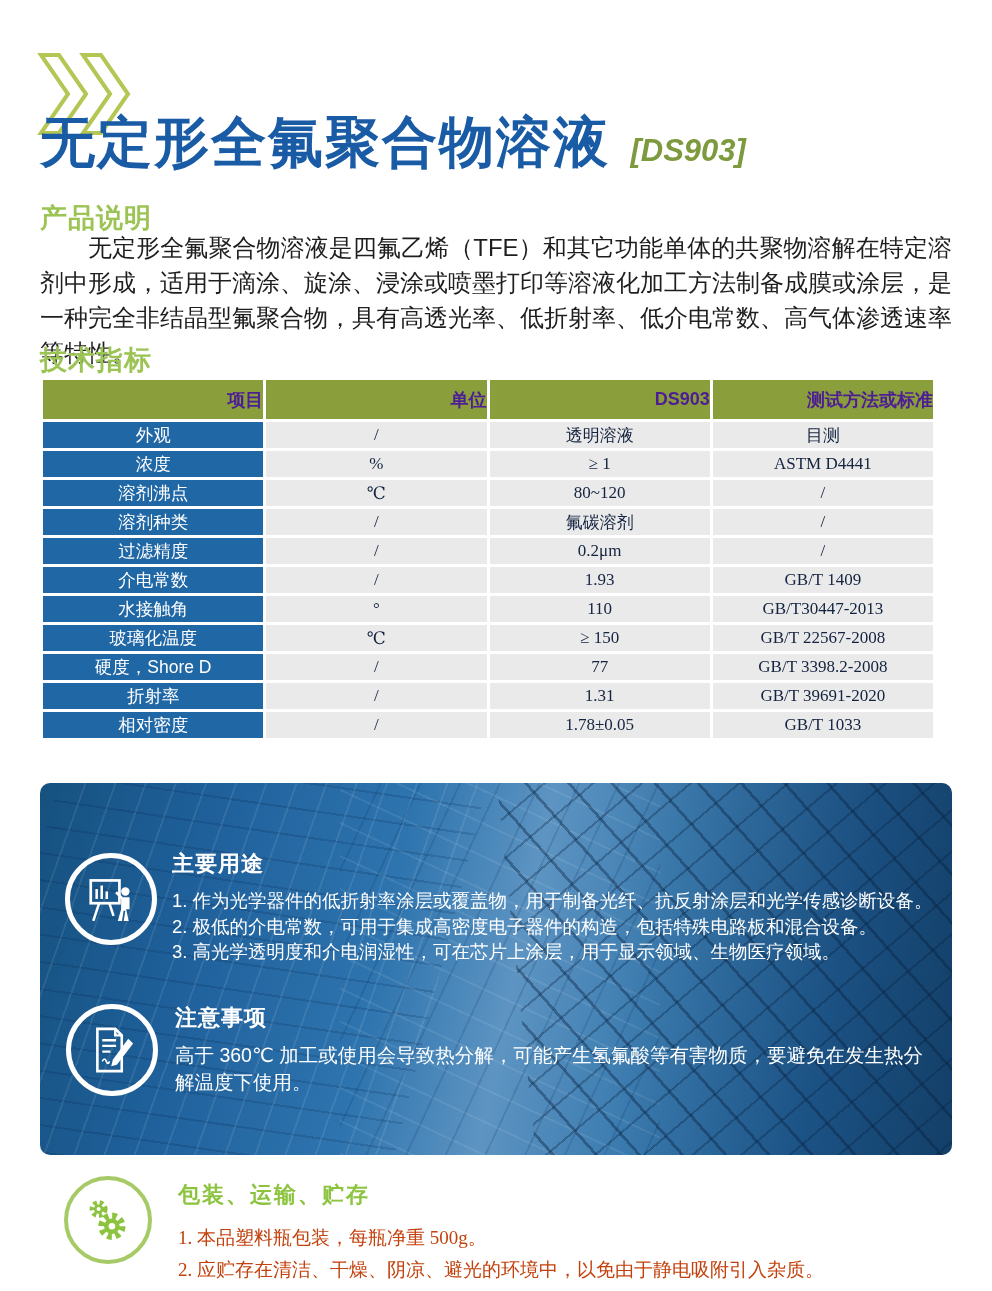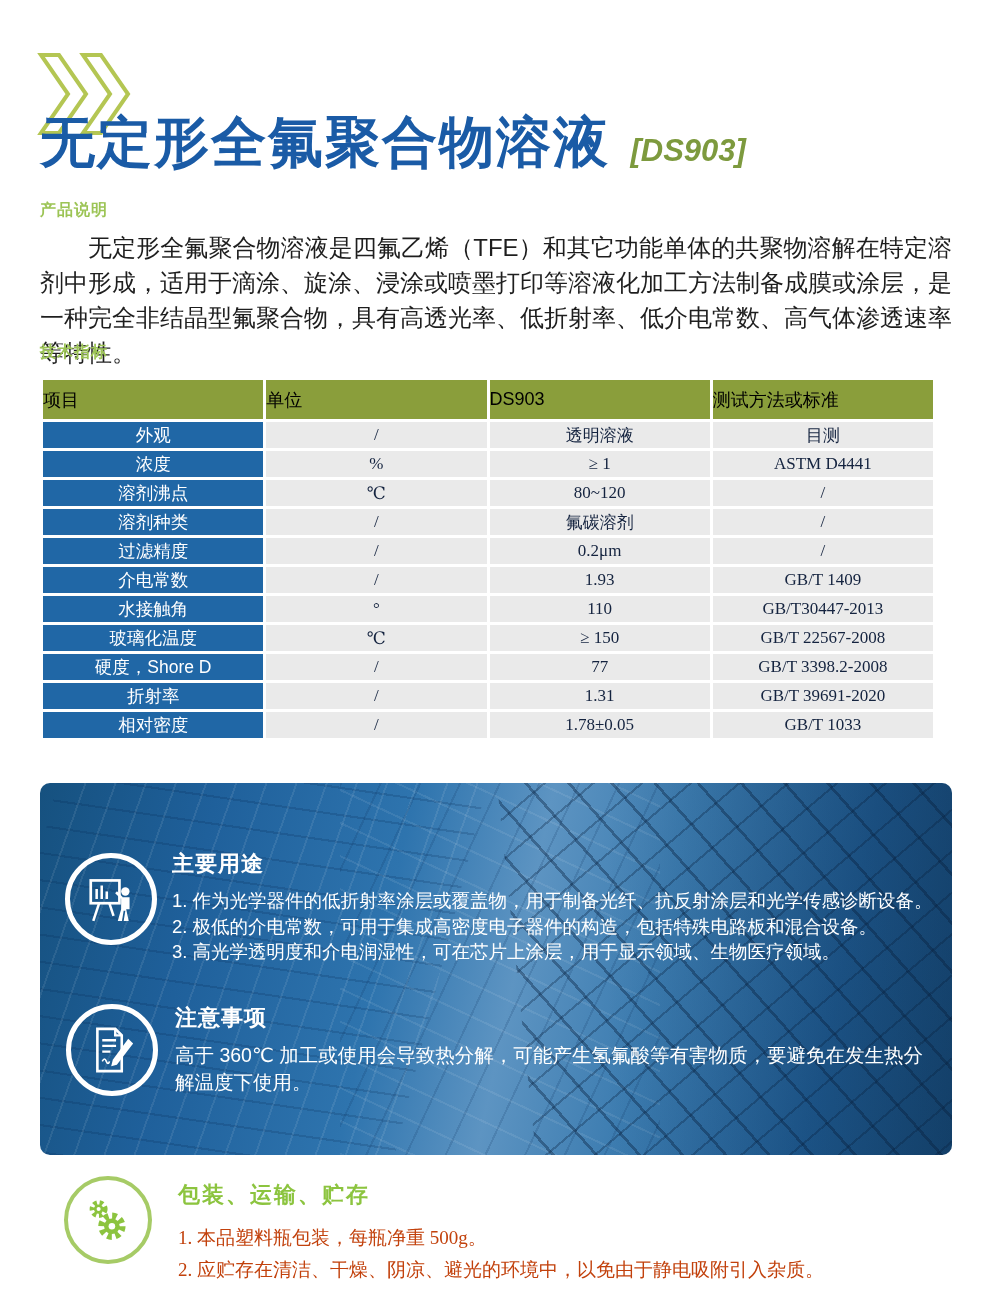--- a/index.html
+++ b/index.html
@@ -7,31 +7,31 @@
   body { font-family:"Liberation Sans","DejaVu Sans",sans-serif; }
   .page { position:relative; width:992px; height:1291px; background:#ffffff; overflow:hidden; }
 
   
   .chevrons { position:absolute; left:36px; top:50px; }
   .title-row { position:absolute; left:40px; top:92px; white-space:nowrap;margin-top:14px; }
   .main-title { font-size:55px; font-weight:bold; color:#1a5ba6; letter-spacing:2px; }
   .product-code { font-size:31px; font-style:italic; font-weight:600; color:#7d9a3e; margin-left:16px; }
 
   
-  .sec-head { position:absolute; font-size:16px; font-weight:bold; color:#9cc455; letter-spacing:1px; }
+  .sec-head { position:absolute; font-size:27px; font-weight:bold; color:#9cc455; letter-spacing:1px; }
   .sec-head.desc { left:40px; top:200px; }
   .sec-head.spec { left:40px; top:342px; }
 
   .desc-body { position:absolute; left:40px; top:230px; width:912px; font-size:24px; line-height:35px;
                color:#1e1e1e; text-indent:2em; text-align:justify; font-weight:500; }
 
   
   .spec-table { position:absolute; left:40px; top:377px; width:896px; border-collapse:collapse; table-layout:fixed; }
-  .spec-table th { height:42px; background:#8a9e3b; color:#000000; font-size:18px; font-weight:normal;
-                   border:3px solid #ffffff; text-align:left; vertical-align:middle; }
+  .spec-table th { height:42px; background:#8a9e3b; color:#4c1d95; font-size:18px; font-weight:bold;
+                   border:3px solid #ffffff; text-align:right; vertical-align:middle; }
   .spec-table td { height:29px; border:3px solid #ffffff; text-align:center; vertical-align:middle; }
   .spec-table td.c-item { background:#2067a6; color:#ffffff; font-size:17.5px; }
   .spec-table td.c-val { background:#eaeaea; color:#14233f; font-size:17px;
                          font-family:"Liberation Serif","DejaVu Serif",serif; }
 
   
   .panel { position:absolute; left:40px; top:783px; width:912px; height:372px; border-radius:10px; overflow:hidden; }
   .panel .layer { position:absolute; }
   .bg-base { inset:0; background:linear-gradient(102deg,#16517f 0%,#1f609b 18%,#2e74ae 38%,#5d94c2 52%,#3c7cb0 66%,#1f5d95 85%,#174e7e 100%); }
   .grid-left { left:-40px; top:-30px; width:430px; height:140%; transform:skewX(-14deg); opacity:.85;

